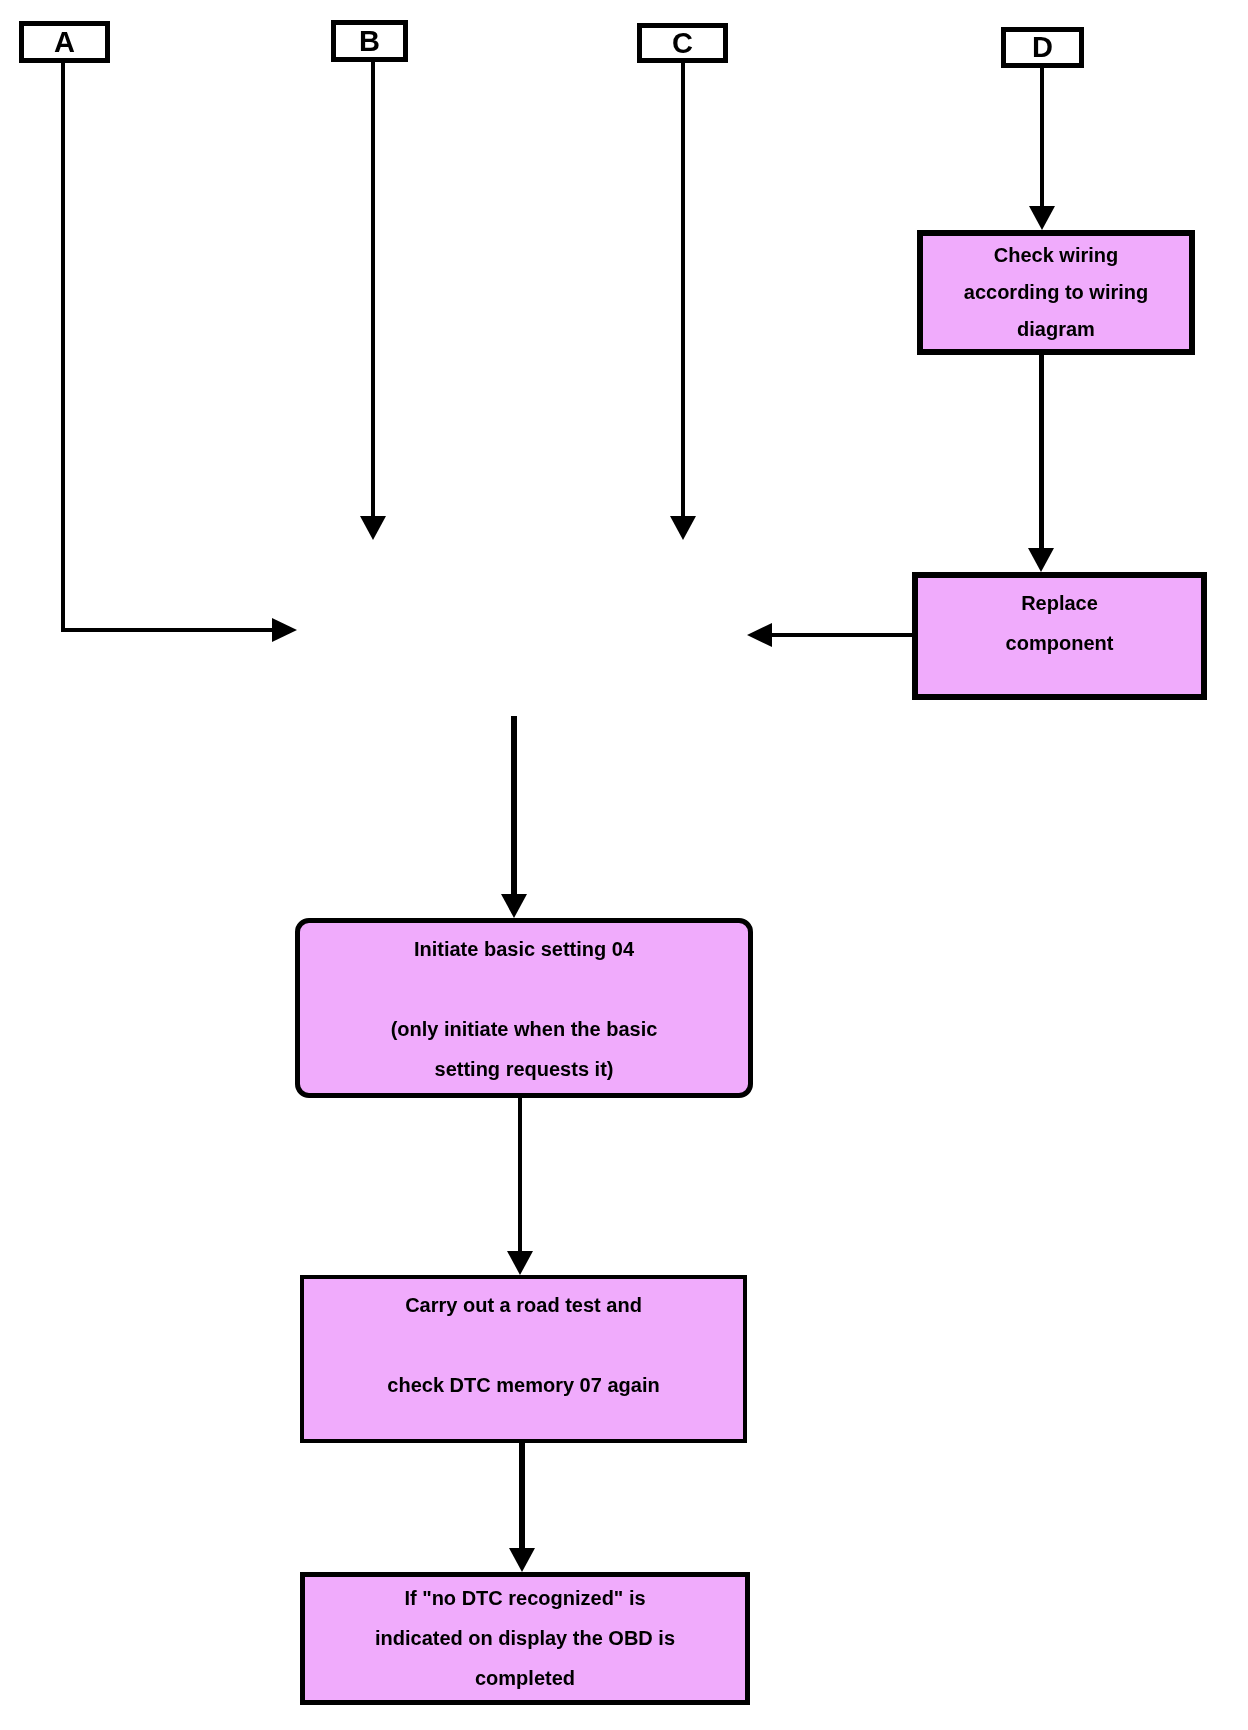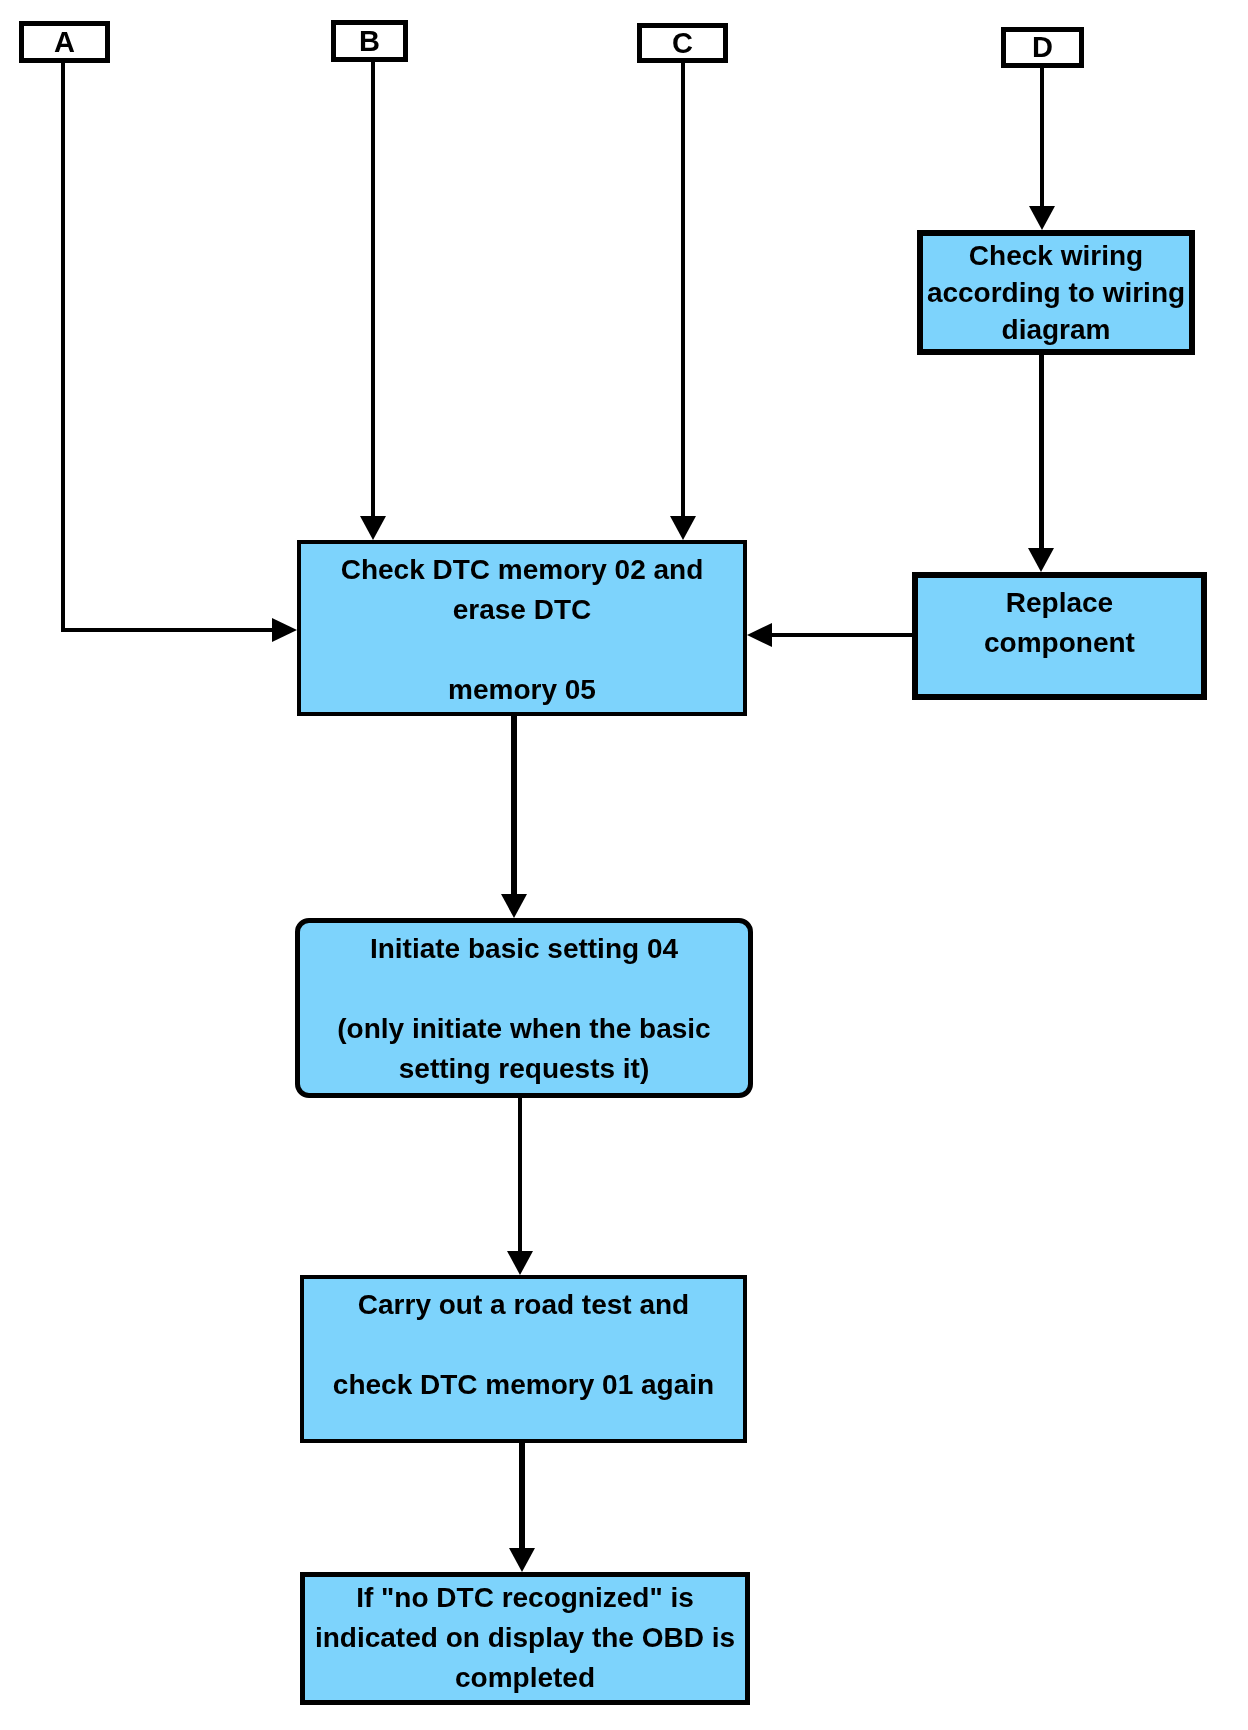--- a/index.html
+++ b/index.html
@@ -15,24 +15,24 @@
     font-family: "Liberation Sans", sans-serif;
     color: #000000;
     overflow: hidden;
   }
 
   
   .node {
     position: absolute;
     box-sizing: border-box;
     border: 4px solid #000;
-    background: #7dd3fc;
+    background: #f0abfc;
     text-align: center;
     white-space: pre-line;
-    font-size: 28px;
+    font-size: 20px;
     font-weight: bold;
     line-height: 40px;
   }
   .connector {
     position: absolute;
     box-sizing: border-box;
     border: 5px solid #000;
     background: #fff;
     display: flex;
     align-items: center;
@@ -153,33 +153,29 @@
     <span>D</span>
   </div>
 
   <div class="node" id="node-check-wiring">Check wiring
 according to wiring
 diagram</div>
 
   <div class="node" id="node-replace">Replace
 component</div>
 
-  <div class="node" id="node-check-dtc">Check DTC memory 02 and
-erase DTC
-
-memory 05</div>
 
   <div class="node" id="node-initiate">Initiate basic setting 04
 
 (only initiate when the basic
 setting requests it)</div>
 
   <div class="node" id="node-road-test">Carry out a road test  and
 
-check DTC memory 01 again</div>
+check DTC memory 07 again</div>
 
   <div class="node" id="node-final">If "no DTC recognized" is
 indicated on display the OBD is
 completed</div>
 
   <div class="line" id="a-line-v"></div>
   <div class="line" id="a-line-h"></div>
   <div class="head-right" id="a-head"></div>
 
   <div class="line" id="b-line-v"></div>

